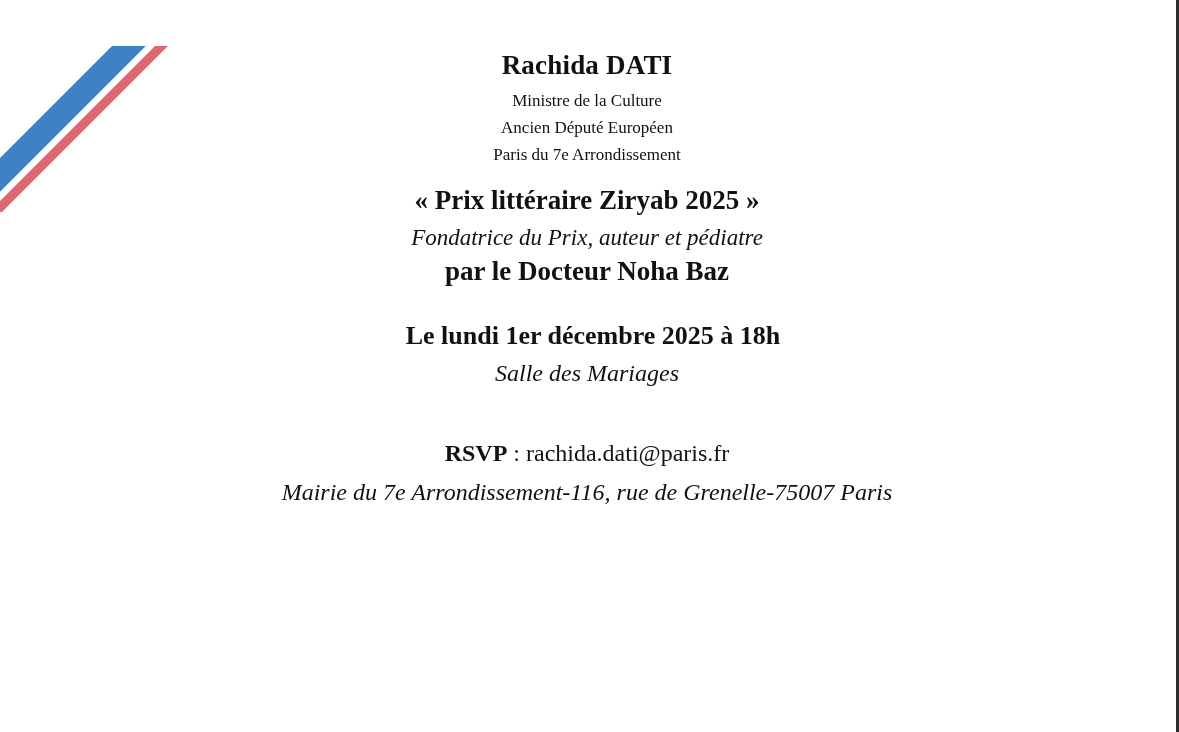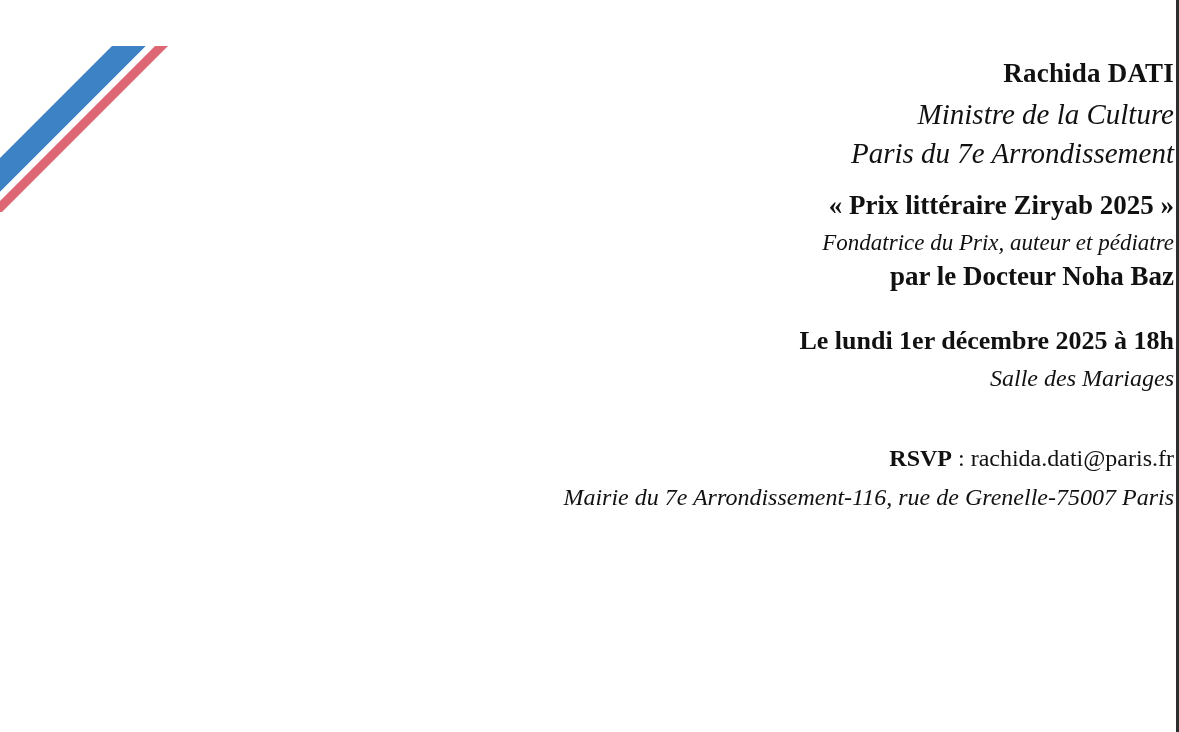--- a/index.html
+++ b/index.html
@@ -30,41 +30,40 @@
     left: 0;
     top: 0;
     width: 200px;
     height: 230px;
     pointer-events: none;
   }
 
   .invitation {
     position: absolute;
     left: 0;
-    top: 12px;
+    top: 4px;
     width: 1174px;
     padding-top: 48px;
-    text-align: right;
+    text-align: center;
   }
 
   .line {
     display: block;
     line-height: 1.0;
   }
 
   .host-name {
     font-size: 27px;
     font-weight: bold;
     letter-spacing: 0.2px;
     margin-bottom: 13px;
   }
 
   .host-title {
-    font-size: 29px;
-    font-style: italic;
+    font-size: 17px;
     margin-bottom: 10px;
   }
   .host-title.last {
     margin-bottom: 0;
   }
 
   .intro {
     font-size: 24px;
     margin-top: 35px;
   }
@@ -128,20 +127,21 @@
 
       <polygon points="155,46 168,46 2,212 -11,212" fill="#dd6874"></polygon>
     </svg>
   </div>
 
   <div class="invitation">
 
     <div class="line host-name">Rachida DATI</div>
 
     <div class="line host-title">Ministre de la Culture</div>
+    <div class="line host-title">Ancien Député Européen</div>
     <div class="line host-title last">Paris du 7e Arrondissement</div>
 
 
     <div class="line award-title">« Prix littéraire Ziryab 2025 »</div>
     <div class="line award-sub">Fondatrice du Prix, auteur et pédiatre</div>
     <div class="line award-title second">par le Docteur Noha Baz</div>
 
     <div class="line date">Le lundi 1er décembre 2025 à 18h</div>
     <div class="line venue">Salle des Mariages</div>
 

